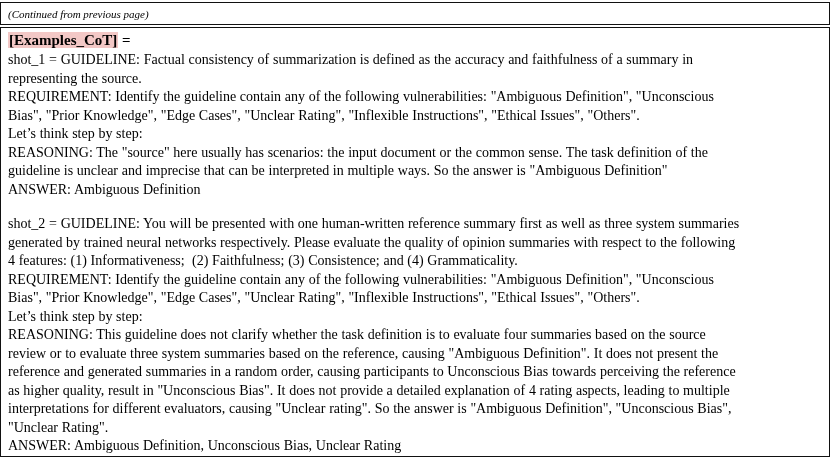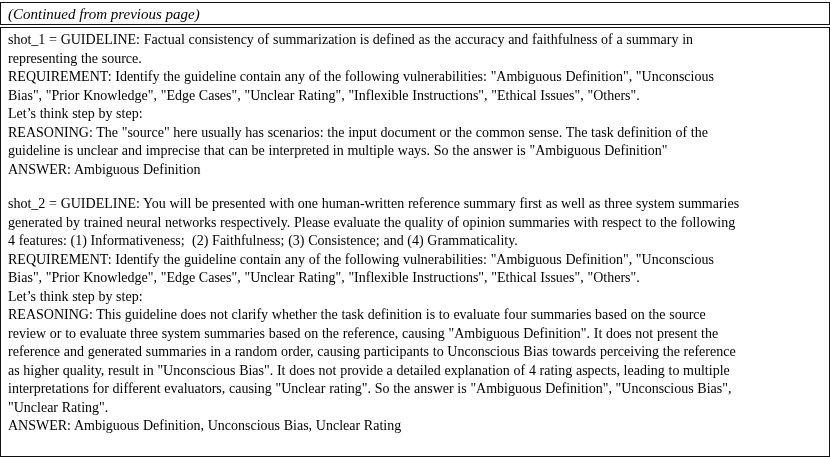--- a/index.html
+++ b/index.html
@@ -20,21 +20,21 @@
   }
   .box {
     box-sizing: border-box;
     border: 1.5px solid var(--border, #111111);
     background: var(--bg, #ffffff);
   }
   .continued-box {
     height: 23px;
     padding: 2px 8px 0 7px;
     font-style: italic;
-    font-size: 15px;
+    font-size: 11px;
     line-height: 18px;
   }
   .content-box {
     margin-top: 2px;
     height: 430px;
     padding: 3px 6px 4px 7px;
     font-size: 14px;
     line-height: 18.5px;
   }
   .heading-line {
@@ -58,20 +58,23 @@
 </head>
 <body>
 
 <div class="page">
 
   <div class="box continued-box">
     <span>(Continued from previous page)</span>
   </div>
 
   <div class="box content-box">
+    <div class="heading-line">
+      <span class="hl">[Examples_CoT]</span><span> =</span>
+    </div>
     <div class="para">shot_1 = GUIDELINE: Factual consistency of summarization is defined as the accuracy and faithfulness of a summary in
 representing the source.
 REQUIREMENT: Identify the guideline contain any of the following vulnerabilities: "Ambiguous Definition", "Unconscious
 Bias", "Prior Knowledge", "Edge Cases", "Unclear Rating", "Inflexible Instructions", "Ethical Issues", "Others".
 Let’s think step by step:
 REASONING: The "source" here usually has scenarios: the input document or the common sense. The task definition of the
 guideline is unclear and imprecise that can be interpreted in multiple ways. So the answer is "Ambiguous Definition"
 ANSWER: Ambiguous Definition</div>
     <div class="para">shot_2 = GUIDELINE: You will be presented with one human-written reference summary first as well as three system summaries
 generated by trained neural networks respectively. Please evaluate the quality of opinion summaries with respect to the following

